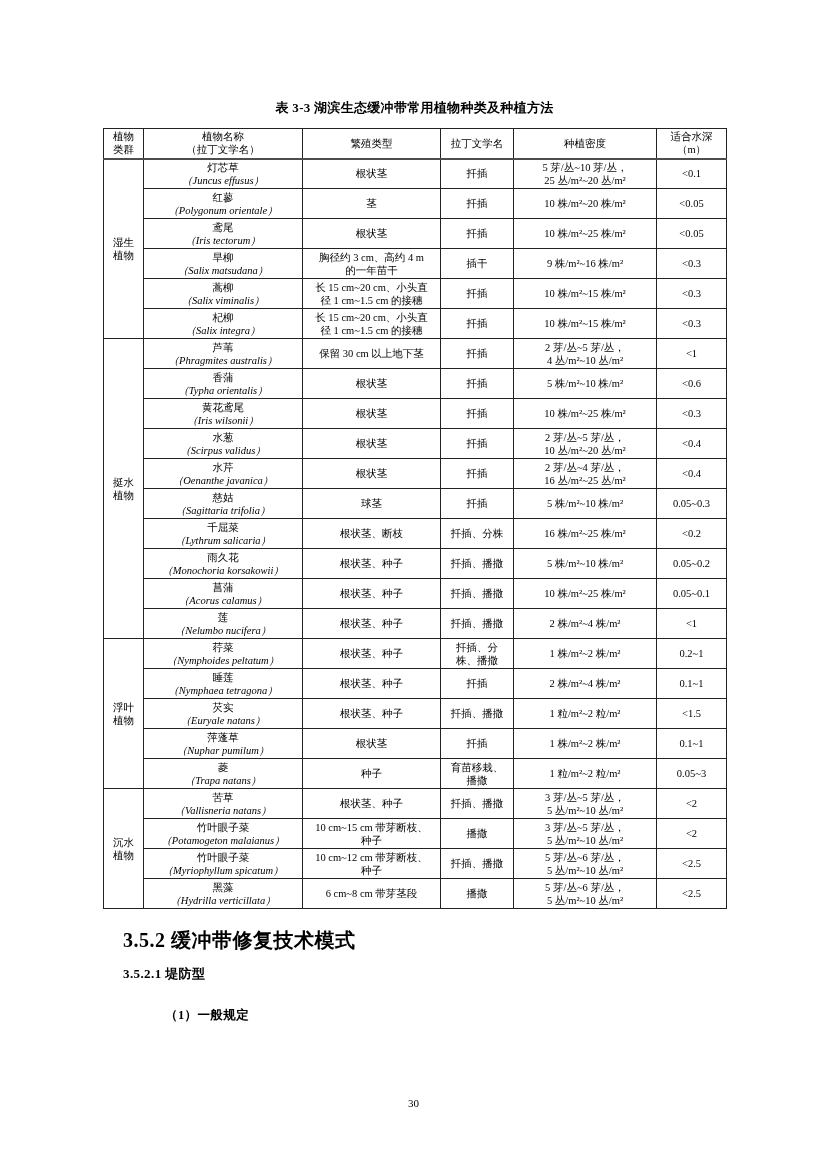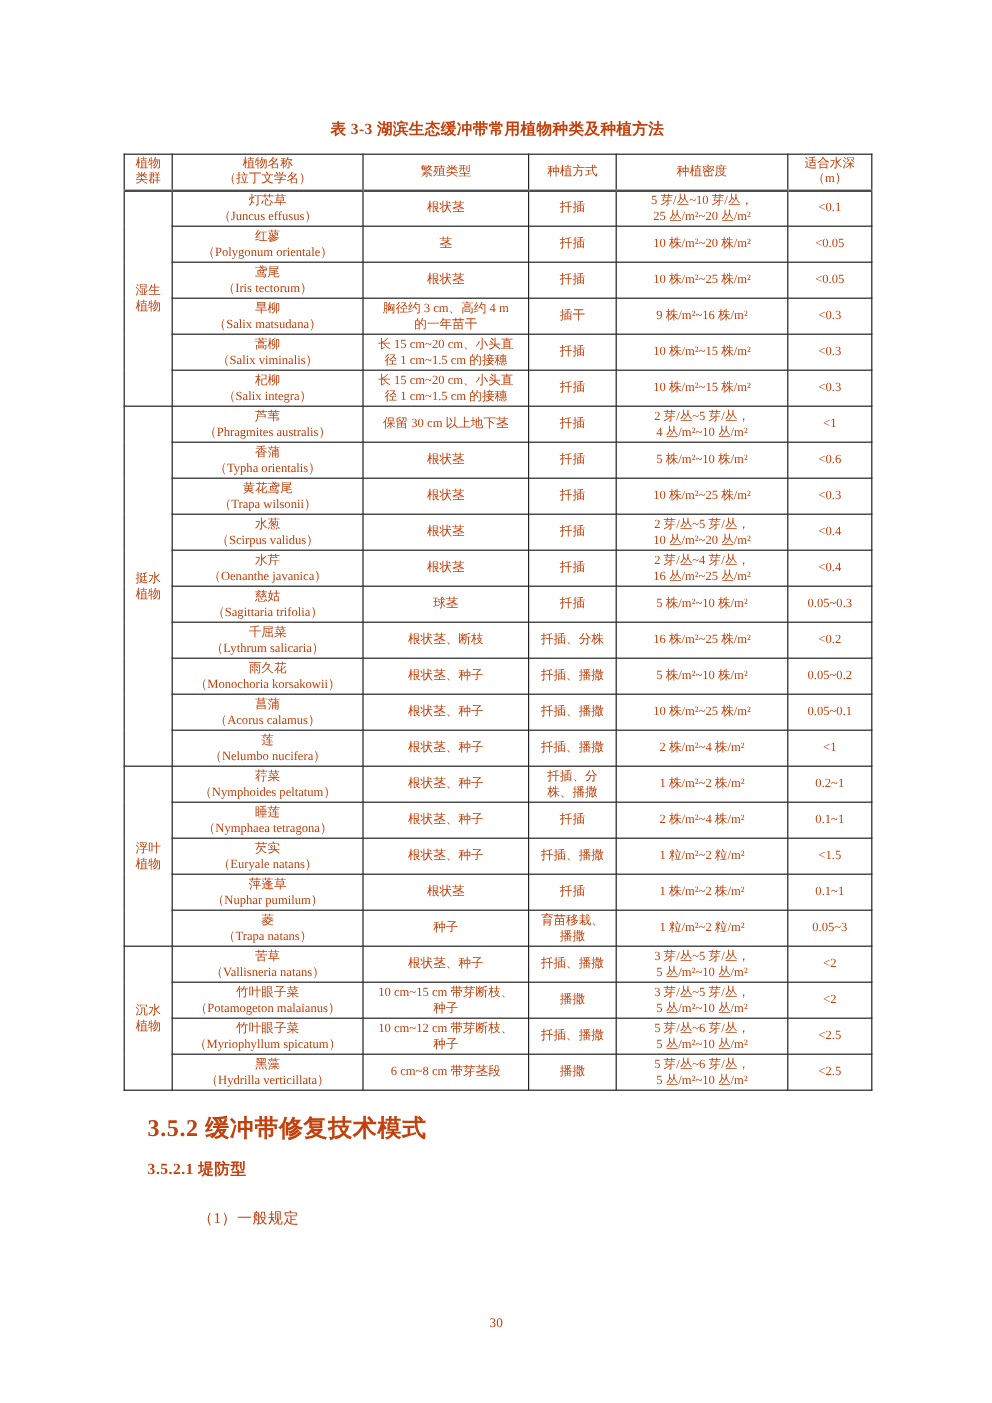--- a/index.html
+++ b/index.html
@@ -6,21 +6,21 @@
     margin: 0;
     padding: 0;
     background: #ffffff;
   }
   .page {
     position: relative;
     width: 827px;
     height: 1169px;
     background: #ffffff;
     overflow: hidden;
-    color: #c2410c;
+    color: #000000;
     font-family: "Liberation Serif", serif;
   }
   .doc-title {
     position: absolute;
     top: 99px;
     left: 103px;
     width: 623px;
     text-align: center;
     font-size: 13px;
     font-weight: bold;
@@ -48,20 +48,21 @@
     white-space: pre-line;
     font-weight: normal;
     overflow: hidden;
   }
   table.plant-table thead tr { height: 30px; }
   table.plant-table tbody tr { height: 30px; }
   table.plant-table thead th {
     border-bottom: 2px solid #4d4d4d;
   }
   td.name-cell .latin {
+    font-style: italic;
   }
   td.group-cell {
     line-height: 14px;
   }
   .h-352 {
     position: absolute;
     left: 123px;
     top: 927px;
     font-size: 20px;
     font-weight: bold;
@@ -75,21 +76,21 @@
     font-size: 13px;
     font-weight: bold;
     font-family: "Liberation Serif", serif;
     letter-spacing: 0.4px;
   }
   .h-general {
     position: absolute;
     left: 165px;
     top: 1007px;
     font-size: 12.5px;
-    font-weight: normal;
+    font-weight: bold;
     font-family: "Liberation Serif", serif;
     letter-spacing: 0.4px;
   }
   .page-number {
     position: absolute;
     left: 0;
     top: 1097px;
     width: 827px;
     text-align: center;
     font-size: 11px;
@@ -111,21 +112,21 @@
       <col style="width:143px">
       <col style="width:70px">
     </colgroup>
     <thead>
       <tr>
         <th>植物
 类群</th>
         <th>植物名称
 （拉丁文学名）</th>
         <th>繁殖类型</th>
-        <th>种植方式</th>
+        <th>拉丁文学名</th>
         <th>种植密度</th>
         <th>适合水深
 （m）</th>
       </tr>
     </thead>
     <tbody id="plant-tbody">
         <tr>
           <td class="group-cell" rowspan="6">湿生
 植物</td>
           <td class="name-cell"><div class="cn">灯芯草</div><div class="latin">（Juncus effusus）</div></td>
@@ -184,21 +185,21 @@
           <td>&lt;1</td>
         </tr>
         <tr>
           <td class="name-cell"><div class="cn">香蒲</div><div class="latin">（Typha orientalis）</div></td>
           <td>根状茎</td>
           <td>扦插</td>
           <td>5 株/m²~10 株/m²</td>
           <td>&lt;0.6</td>
         </tr>
         <tr>
-          <td class="name-cell"><div class="cn">黄花鸢尾</div><div class="latin">（Trapa wilsonii）</div></td>
+          <td class="name-cell"><div class="cn">黄花鸢尾</div><div class="latin">（Iris wilsonii）</div></td>
           <td>根状茎</td>
           <td>扦插</td>
           <td>10 株/m²~25 株/m²</td>
           <td>&lt;0.3</td>
         </tr>
         <tr>
           <td class="name-cell"><div class="cn">水葱</div><div class="latin">（Scirpus validus）</div></td>
           <td>根状茎</td>
           <td>扦插</td>
           <td>2 芽/丛~5 芽/丛，

